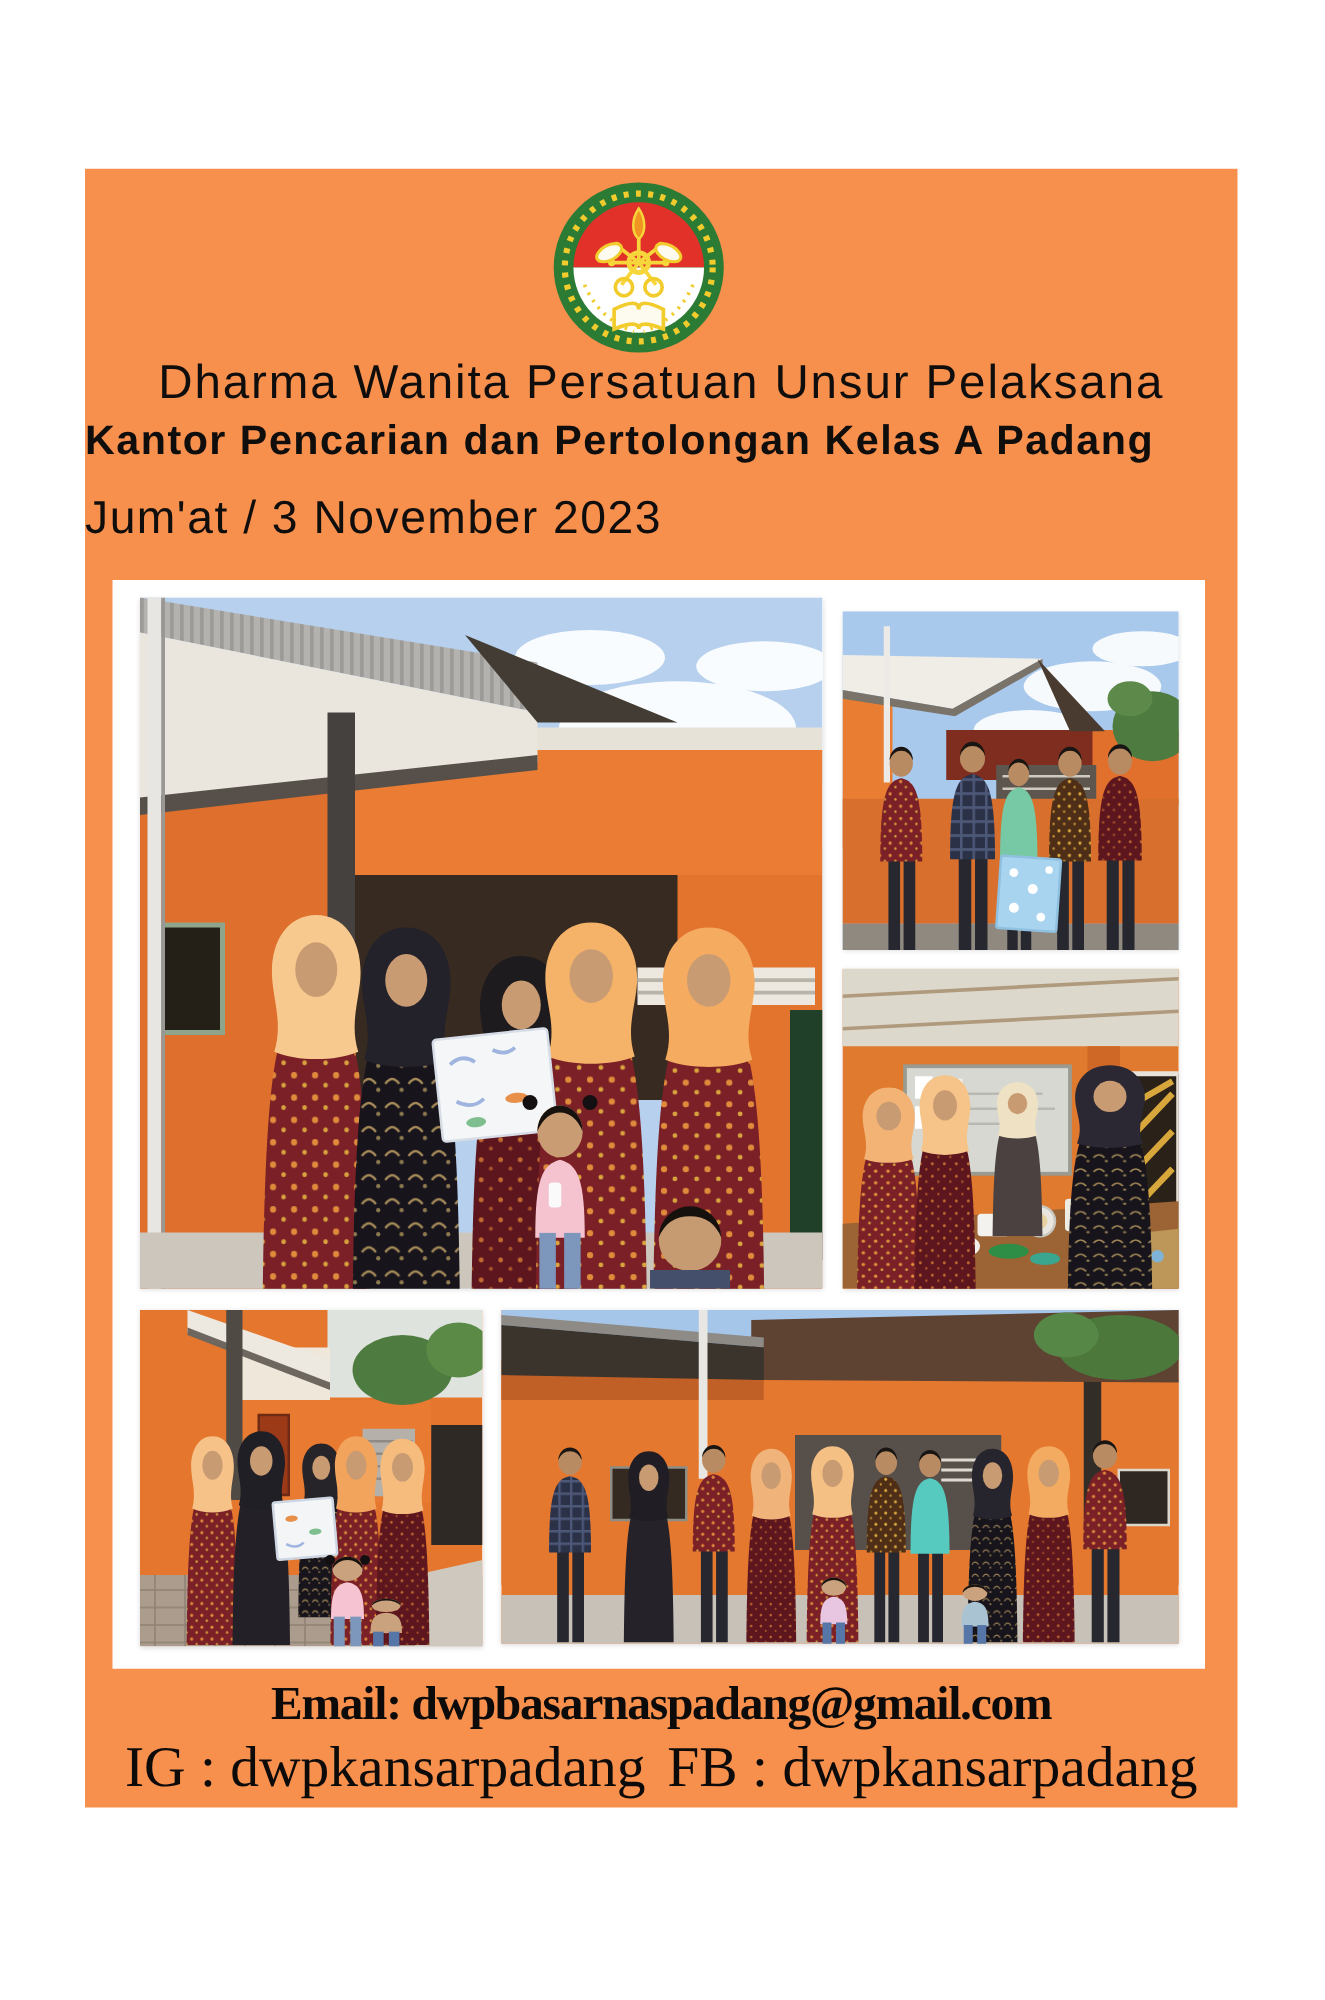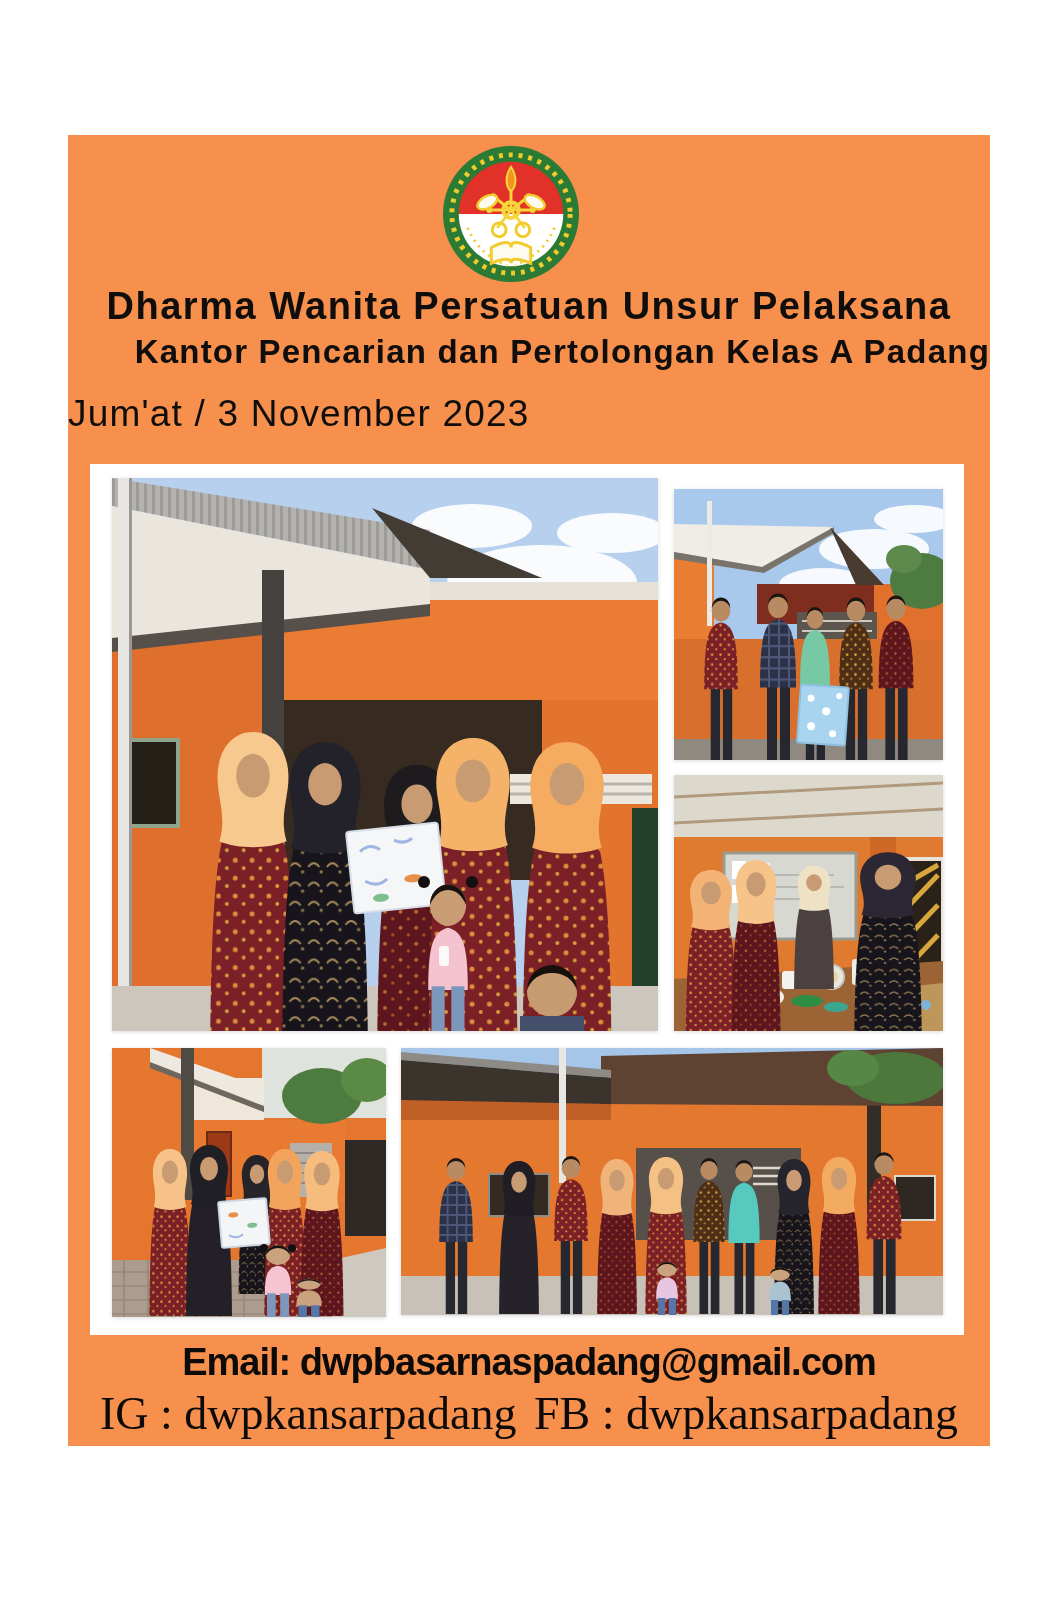--- a/index.html
+++ b/index.html
@@ -1,35 +1,35 @@
 <!DOCTYPE html>
 <html><head>
 <meta charset="utf-8">
 <style>
   html,body{margin:0;padding:0;background:#fff}
   .page{position:relative;width:1060px;height:1600px;background:#fff;overflow:hidden;
         font-family:"Liberation Sans",sans-serif;color:#0f0e0c}
   .panel{position:absolute;left:68px;top:135px;width:922px;height:1311px;background:#f78f4d}
   .logo{position:absolute;left:373px;top:10px;width:140px;height:138px}
   .t1{position:absolute;left:0;top:150px;width:100%;text-align:center;
-      font-weight:bold;font-size:38px;letter-spacing:1.5px;white-space:nowrap}
-  .t2{position:absolute;left:0;top:198px;width:100%;text-align:right;
+      font-weight:normal;font-size:38px;letter-spacing:1.5px;white-space:nowrap}
+  .t2{position:absolute;left:0;top:198px;width:100%;text-align:left;
       font-weight:bold;font-size:33px;letter-spacing:1.2px;white-space:nowrap}
   .date{position:absolute;left:0;top:258px;width:100%;text-align:left;
       font-size:37px;letter-spacing:1.2px;white-space:nowrap}
   .board{position:absolute;left:22px;top:329px;width:874px;height:871px;background:#ffffff}
   .ph{position:absolute;margin:0;box-shadow:0 1px 4px rgba(0,0,0,.15)}
   .ph svg{display:block;width:100%;height:100%}
   .phL{left:22px;top:14px;width:546px;height:553px}
   .phTR{left:584px;top:25px;width:269px;height:271px}
   .phMR{left:584px;top:311px;width:269px;height:256px}
   .phBL{left:22px;top:584px;width:274px;height:269px}
   .phBR{left:311px;top:584px;width:542px;height:267px}
   .email{position:absolute;left:0;top:1206px;width:100%;text-align:center;
-      font-family:Liberation Sans, sans-serif;font-weight:bold;font-size:38px;letter-spacing:-1px;
+      font-family:Liberation Serif, serif;font-weight:bold;font-size:38px;letter-spacing:-1px;
       color:#0c0b09;white-space:nowrap}
   .social{position:absolute;left:0;top:1252px;width:100%;text-align:center;
       font-family:"Liberation Serif",serif;font-size:46px;color:#0c0b09;white-space:nowrap}
   .social span + span{margin-left:6px}
   .defs{position:absolute;width:0;height:0;overflow:hidden}
 </style>
 </head>
 <body>
 
 <svg class="defs" aria-hidden="true">

